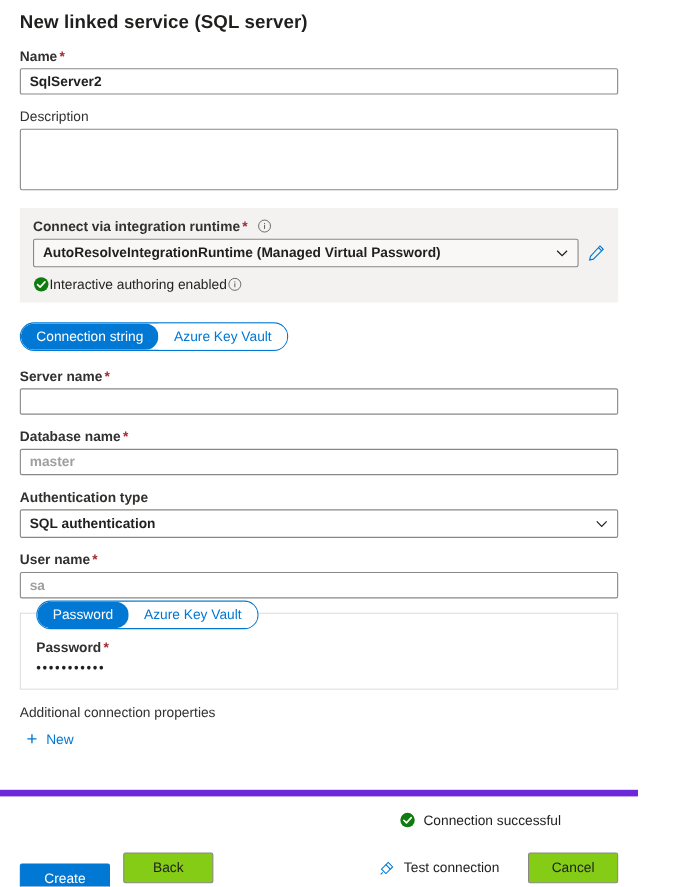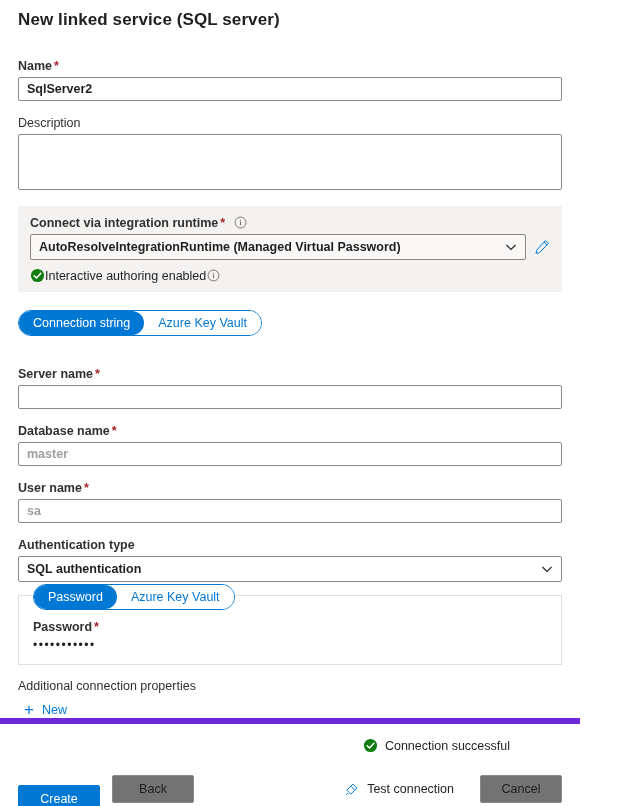--- a/index.html
+++ b/index.html
@@ -41,21 +41,20 @@
   .field-label.normal {
     font-weight: 400;
   }
   .req {
     color: #a4262c;
     font-weight: 700;
     margin-left: 2px;
   }
   .field-group {
     margin-bottom: 13px;
-    margin-top: 15px;
   }
   input.txt, textarea.txt, .selectbox {
     box-sizing: border-box;
     width: 100%;
     border: 1px solid #8a8886;
     background: #ffffff;
     font-family: "Liberation Sans", sans-serif;
     font-size: 12.5px;
     color: #201f1e;
     padding: 4px 8px;
@@ -217,21 +216,21 @@
     height: 28px;
     min-width: 82px;
     font-size: 12.5px;
     font-family: "Liberation Sans", sans-serif;
     border-radius: 2px;
     display: inline-flex;
     align-items: center;
     justify-content: center;
     cursor: pointer;
     border: 1px solid #8a8886;
-    background: #737373;
+    background: #84cc16;
     color: #201f1e;
   }
   .btn.primary {
     background: #0078d4;
     border-color: #0078d4;
     color: #ffffff;
     margin-top: 20px;
   }
   .spacer {
     flex: 1;
@@ -341,37 +340,37 @@
     
     <div class="field-group">
       <div class="field-label">
         <span>Database name</span><span class="req">*</span>
       </div>
       <input class="txt" type="text" placeholder="master" style="">
     </div>
 
     
     <div class="field-group">
-      <div class="field-label">
-        <span>User name</span><span class="req">*</span>
-      </div>
-      <input class="txt" type="text" placeholder="sa" style="">
-    </div>
-
-    
-    <div class="field-group">
       <div class="field-label">Authentication type</div>
       <div class="selectbox">
         <span class="val">SQL authentication</span>
         <span class="chev">
           <svg viewBox="0 0 12 12" width="12" height="12" aria-hidden="true">
             <path d="M1.5 4 L6 8.5 L10.5 4" fill="none" stroke="#201f1e" stroke-width="1.1"></path>
           </svg>
         </span>
       </div>
+    </div>
+
+    
+    <div class="field-group">
+      <div class="field-label">
+        <span>User name</span><span class="req">*</span>
+      </div>
+      <input class="txt" type="text" placeholder="sa" style="">
     </div>
 
     
     <div class="pwd-section">
       <div class="pwd-pivot-wrap">
         <div class="pivot" style="margin:0;">
           <div class="pv active">Password</div>
           <div class="pv">Azure Key Vault</div>
         </div>
       </div>

